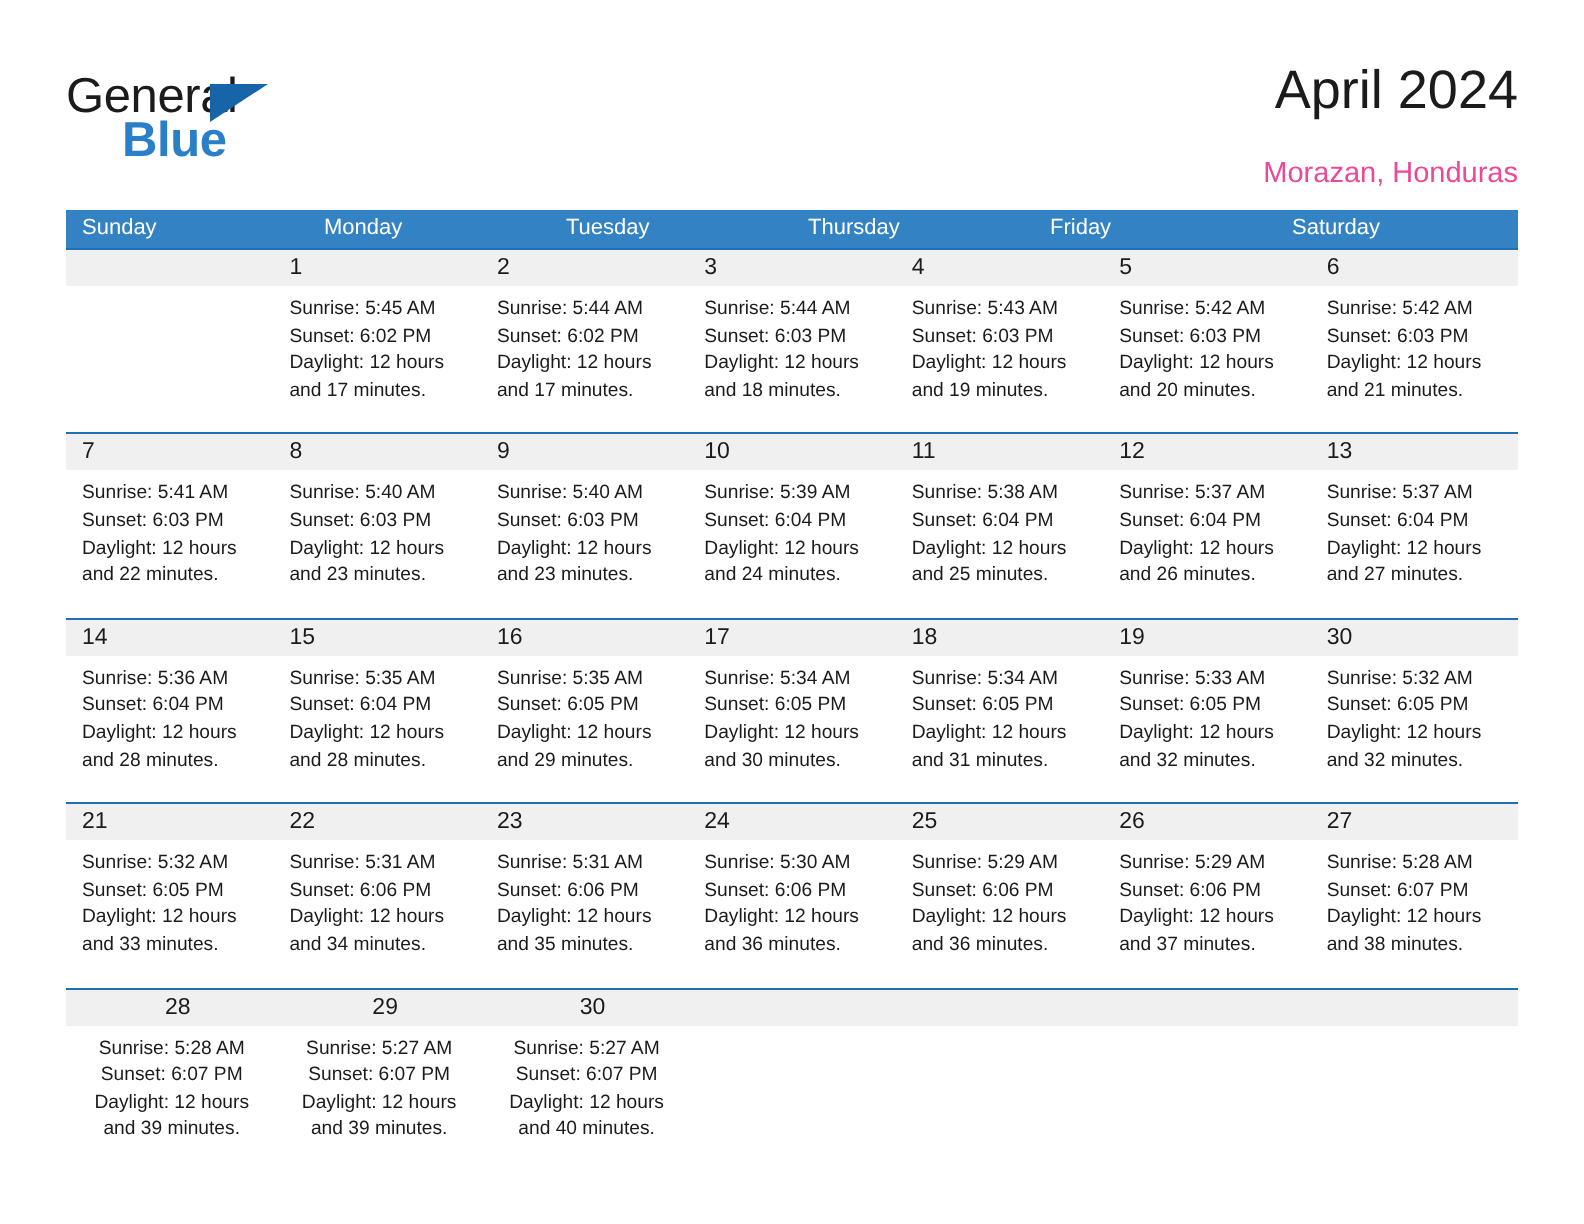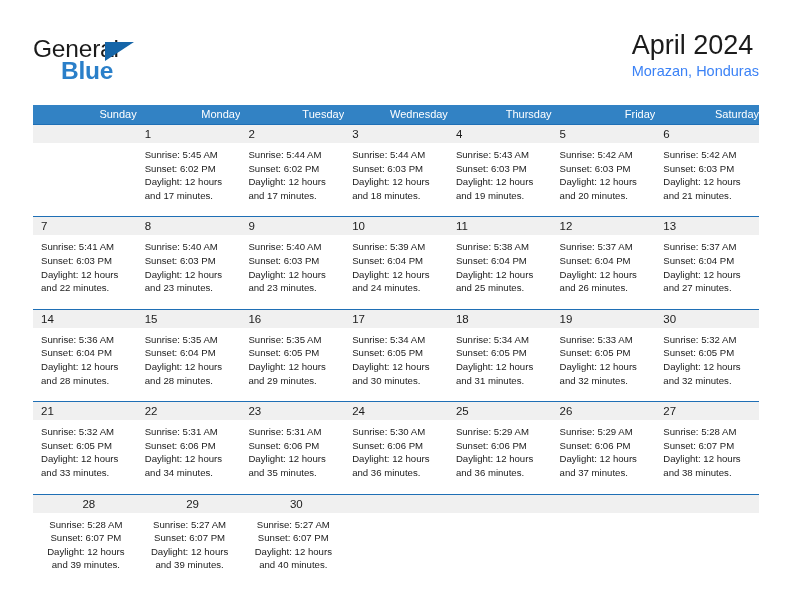--- a/index.html
+++ b/index.html
@@ -61,32 +61,33 @@
     font-size: 24.5px;
     color: #2a7fc9;
     letter-spacing: -0.2px;
     line-height: 26px;
     font-weight: 700;
   }
   .title-block {
     position: absolute;
     right: 0;
     top: 0;
+    text-align: right;
   }
   .cal-title {
     font-size: 27px;
     color: #1b1b1b;
     line-height: 34px;
     font-weight: 400;
     white-space: nowrap;
   }
   .cal-subtitle {
-    margin-top: 0;
+    margin-top: 16px;
     font-size: 14.5px;
-    color: #3b82f6;
+    color: #ec4899;
     line-height: 18px;
     font-weight: 400;
     white-space: nowrap;
   }
 
   
   .calendar {
     position: absolute;
     left: 33px;
     top: 105px;
@@ -98,21 +99,20 @@
     height: 19px;
   }
   .weekday {
     flex: 1 1 0;
     color: #ffffff;
     font-size: 11px;
     line-height: 19px;
     padding-left: 8px;
     white-space: nowrap;
     overflow: hidden;
-    text-align: right;
   }
   .week-row {
     display: flex;
     border-top: 1.4px solid #1f6fb5;
     height: 92.4px;
     background: #ffffff;
   }
   .week-row.last { height: 93px; text-align: center; }
   .day-cell {
     flex: 1 1 0;
@@ -155,21 +155,20 @@
       <div class="cal-subtitle">Morazan, Honduras</div>
     </div>
 
   </div>
 
   <div class="calendar">
     <div class="weekday-row">
         <div class="weekday">Sunday</div>
         <div class="weekday">Monday</div>
         <div class="weekday">Tuesday</div>
-        <div class="weekday">Wednesday</div>
         <div class="weekday">Thursday</div>
         <div class="weekday">Friday</div>
         <div class="weekday">Saturday</div>
       </div>
     <div>
         <div class="week-row">
           <div class="day-cell empty">
             <div class="day-number-band"></div>
           </div>
           <div class="day-cell">

